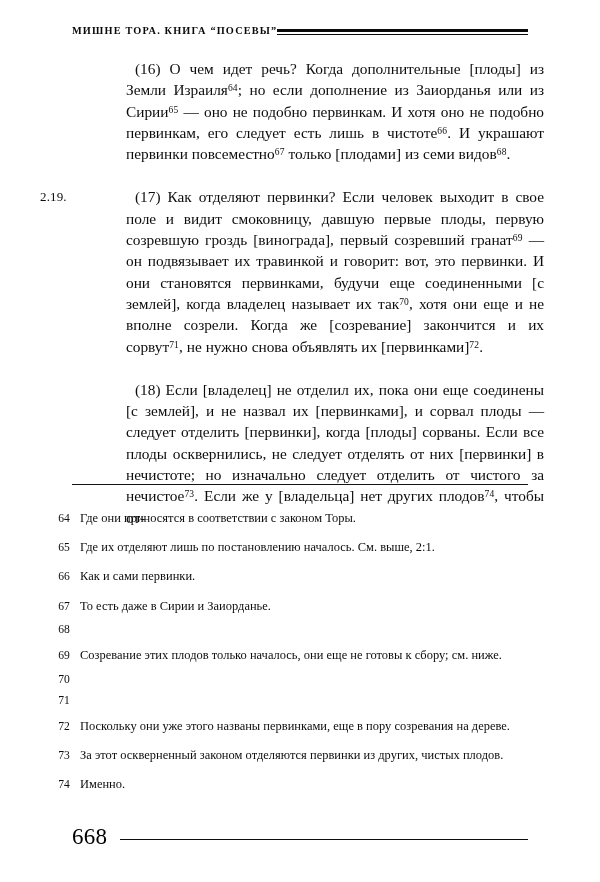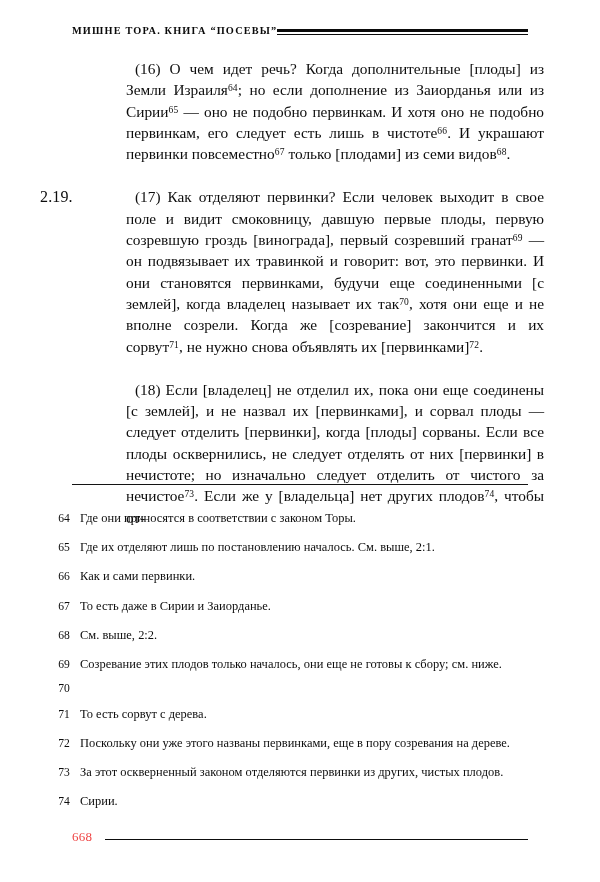--- a/index.html
+++ b/index.html
@@ -78,21 +78,21 @@
     margin-bottom: 22px;
   }
   .para-row:last-child { margin-bottom: 16px; }
 
   .section-label {
     position: absolute;
     left: 24px;
     top: 0;
     width: 62px;
     text-align: left;
-    font-size: 16px;
+    font-size: 13px;
     line-height: 21.3px;
     letter-spacing: 0.15px;
     white-space: nowrap;
   }
 
   .para {
     margin-left: 110px;
     width: 418px;
     font-size: 15.35px;
     line-height: 21.3px;
@@ -165,24 +165,24 @@
     position: absolute;
     left: 72px;
     top: 824px;
     width: 456px;
     height: 24px;
     display: flex;
     align-items: center;
     gap: 13px;
   }
   .folio-number {
-    font-size: 13px;
+    font-size: 23px;
     line-height: 1;
     letter-spacing: 0.3px;
-    color: #ef4444;
+    color: #000000;
     white-space: nowrap;
   }
   .folio-rule {
     flex: 1 1 auto;
     height: 1.3px;
     background: #0d0d0d;
     margin-top: 7px;
   }
 </style>
 </head>
@@ -224,44 +224,42 @@
         <div class="footnote">
           <div class="fn-num">66</div>
           <div class="fn-text">Как и сами первинки.</div>
         </div>
         <div class="footnote">
           <div class="fn-num">67</div>
           <div class="fn-text">То есть даже в Сирии и Заиорданье.</div>
         </div>
         <div class="footnote">
           <div class="fn-num">68</div>
-          <div class="fn-text">См. выше, 2:2.</div>
         </div>
         <div class="footnote">
           <div class="fn-num">69</div>
           <div class="fn-text">Созревание этих плодов только началось, они еще не готовы к сбору; см. ниже.</div>
         </div>
         <div class="footnote">
           <div class="fn-num">70</div>
         </div>
         <div class="footnote">
           <div class="fn-num">71</div>
-          <div class="fn-text">То есть сорвут с дерева.</div>
         </div>
         <div class="footnote">
           <div class="fn-num">72</div>
           <div class="fn-text">Поскольку они уже этого названы первинками, еще в пору созревания на дереве.</div>
         </div>
         <div class="footnote">
           <div class="fn-num">73</div>
           <div class="fn-text">За этот оскверненный законом отделяются первинки из других, чистых плодов.</div>
         </div>
         <div class="footnote">
           <div class="fn-num">74</div>
-          <div class="fn-text">Сирии.</div>
+          <div class="fn-text">Именно.</div>
         </div>
       </div>
   </div>
 
   <div class="folio">
     <div class="folio-number">668</div>
     <div class="folio-rule"></div>
   </div>
 
 </div>

